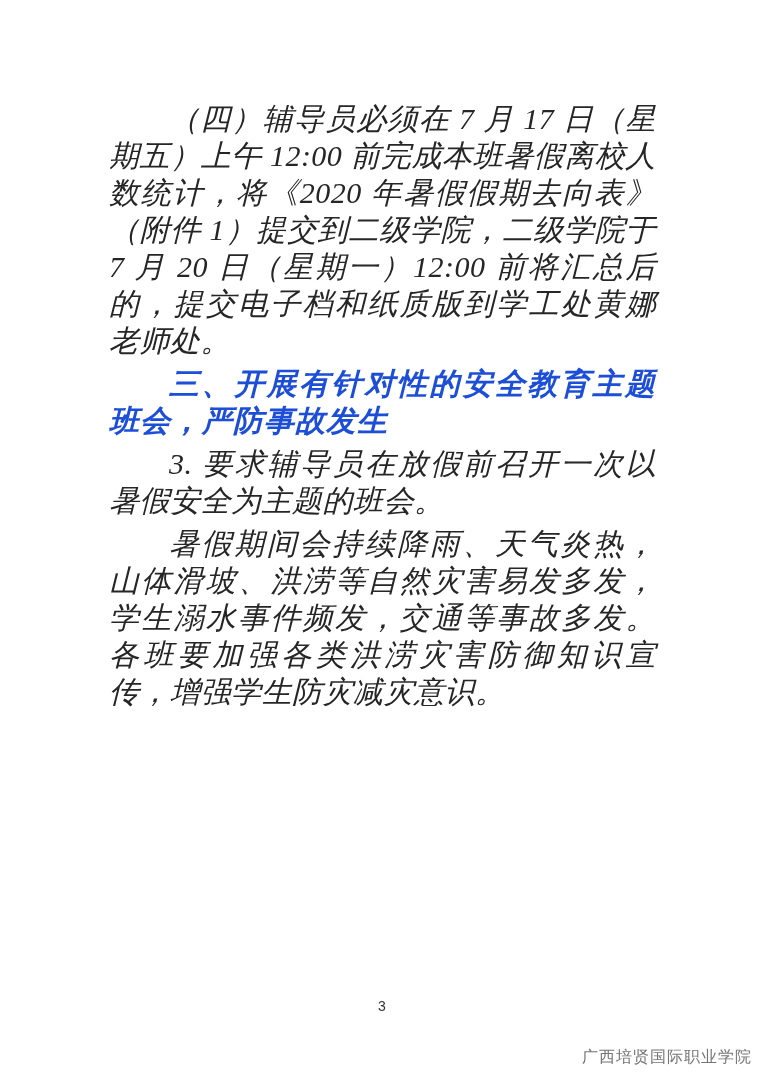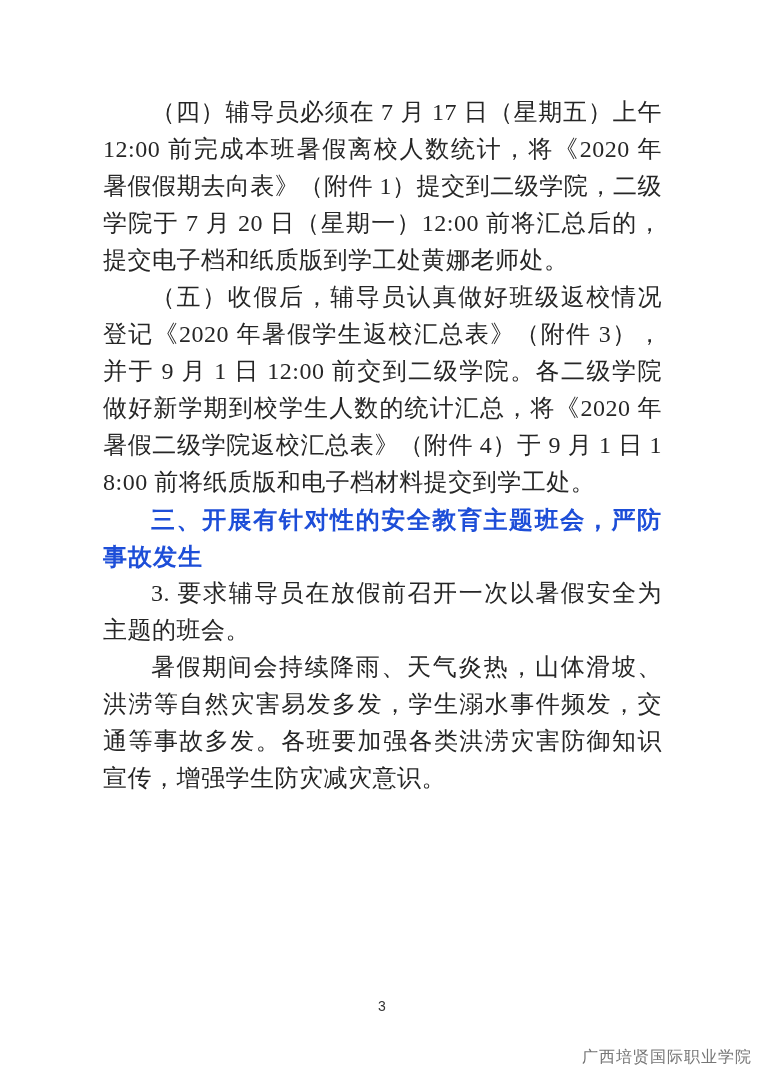--- a/index.html
+++ b/index.html
@@ -15,28 +15,29 @@
     overflow: hidden;
     font-family: "Liberation Serif", "DejaVu Serif", serif;
   }
   .content {
     position: absolute;
     left: 103px;
     top: 94px;
     width: 559px;
   }
   .para {
-    margin: 0;
-    font-size: 24px;
+    margin: 6px;
+    font-size: 30px;
     line-height: 37px;
     color: #262626;
     text-align: justify;
     text-indent: 2em;
     letter-spacing: 0.5px;
     word-break: break-all;
+    font-style: italic;
   }
   .para.heading {
     font-family: "Liberation Sans", "DejaVu Sans", sans-serif;
     font-weight: 700;
     color: #1d4ed8;
     letter-spacing: 1px;
   }
   .page-number {
     position: absolute;
     left: 0;
@@ -57,21 +58,20 @@
     letter-spacing: 1px;
     text-align: center;
   }
 </style>
 </head>
 <body>
 
 <div class="page">
   <div class="content">
     <p class="para">（四）辅导员必须在 7 月 17 日（星期五）上午 12:00 前完成本班暑假离校人数统计，将《2020 年暑假假期去向表》（附件 1）提交到二级学院，二级学院于 7 月 20 日（星期一）12:00 前将汇总后的，提交电子档和纸质版到学工处黄娜老师处。</p>
-    <p class="para">（五）收假后，辅导员认真做好班级返校情况登记《2020 年暑假学生返校汇总表》（附件 3），并于 9 月 1 日 12:00 前交到二级学院。各二级学院做好新学期到校学生人数的统计汇总，将《2020 年暑假二级学院返校汇总表》（附件 4）于 9 月 1 日 18:00 前将纸质版和电子档材料提交到学工处。</p>
     <p class="para heading">三、开展有针对性的安全教育主题班会，严防事故发生</p>
     <p class="para">3. 要求辅导员在放假前召开一次以暑假安全为主题的班会。</p>
     <p class="para">暑假期间会持续降雨、天气炎热，山体滑坡、洪涝等自然灾害易发多发，学生溺水事件频发，交通等事故多发。各班要加强各类洪涝灾害防御知识宣传，增强学生防灾减灾意识。</p>
   </div>
 
   <div class="page-number">3</div>
 
   <div class="watermark">广西培贤国际职业学院</div>
 </div>
 

